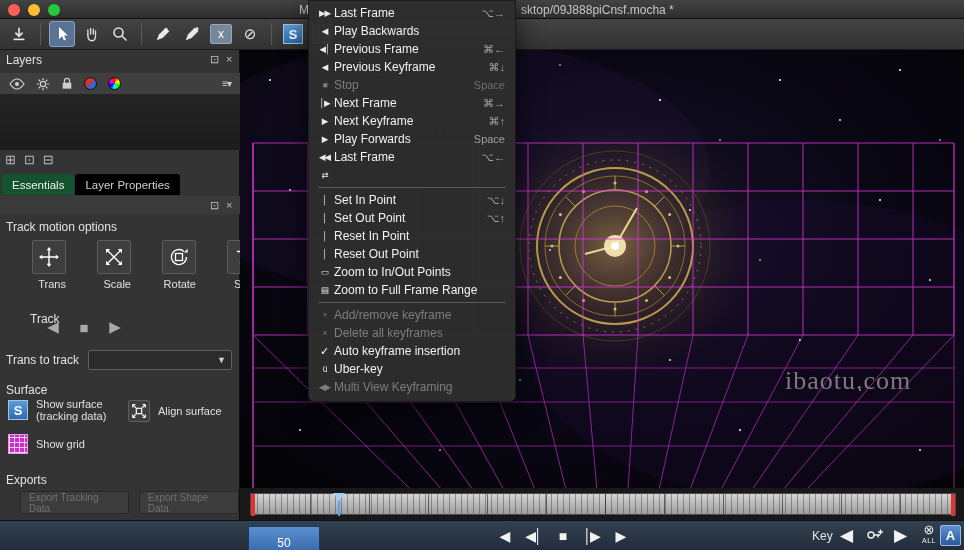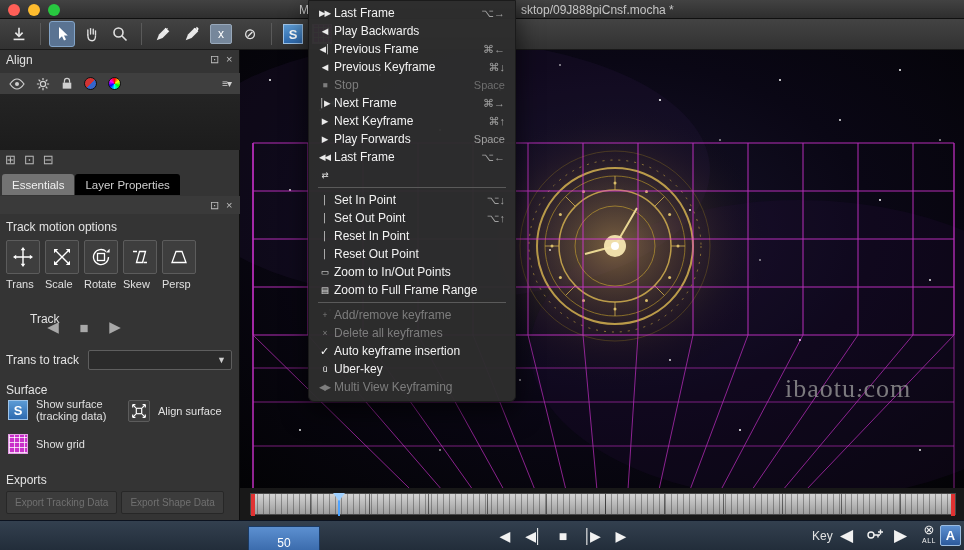--- a/index.html
+++ b/index.html
@@ -37,47 +37,47 @@
   .layers-toolbar { position:absolute; top:23px; left:0; width:240px; height:21px; background:#3f3f3f;
     display:flex; align-items:center; gap:11px; padding:0 9px; }
   .layer-filter { margin-left:auto; font-size:10px; color:#cfcfcf; letter-spacing:-1px; }
   .color-dot { width:13px; height:13px; border-radius:50%; background:linear-gradient(135deg,#d23333 50%,#3566cc 50%); border:1px solid #111; }
   .color-wheel { width:13px; height:13px; border-radius:50%;
     background:conic-gradient(#f00,#ff0,#0f0,#0ff,#00f,#f0f,#f00); border:1px solid #111; }
   .layer-list { position:absolute; top:44px; left:0; width:240px; height:56px; background:linear-gradient(#242424,#1c1c1c); }
   .layer-actions { position:absolute; top:102px; left:5px; display:flex; gap:8px; font-size:13px; color:#b8b8b8; }
   .tabs { position:absolute; top:124px; left:2px; display:flex; gap:1px; }
   .tab { height:21px; padding:0 10px; font-size:11.5px; display:flex; align-items:center; border-radius:3px 3px 0 0; }
-  .tab.active { background:#737373; color:#f0f0f0; }
+  .tab.active { background:#14532d; color:#f0f0f0; }
   .tab.inactive { background:#000000; color:#cfcfcf; }
   .panel2-head { position:absolute; top:146px; left:0; width:240px; height:18px; background:#3a3a3a; }
   .sec-label { position:absolute; left:6px; font-size:12px; color:#e3e3e3; }
   .motion-tools { position:absolute; top:190px; left:6px; display:flex; gap:5px; }
-  .mt { width:34px; text-align:left; }
+  .mt { width:34px; text-align:right;margin-left:26px; }
   .mt-btn { width:34px; height:34px; background:#3e3e3e; border:1px solid #5c5c5c; border-radius:2px;
     display:flex; align-items:center; justify-content:center; }
   .mt-label { font-size:11px; color:#e0e0e0; margin-top:4px; }
   .track-btns { position:absolute; top:266px; left:42px; display:flex; gap:9px; }
   .track-btn { width:22px; height:22px; display:flex; align-items:center; justify-content:center; color:#a8a8a8; font-size:15px; }
   .link-select { position:absolute; top:300px; left:88px; width:144px; height:20px; background:#2b2b2b;
     border:1px solid #5e5e5e; border-radius:2px; }
   .link-caret { position:absolute; right:5px; top:4px; font-size:9px; color:#cfcfcf; }
   .surf-row { position:absolute; display:flex; align-items:center; gap:8px; }
   .surf-text { font-size:11px; color:#e0e0e0; line-height:12px; }
   .dark-icon-btn { width:22px; height:22px; background:#3e3e3e; border:1px solid #5c5c5c; border-radius:2px;
     display:flex; align-items:center; justify-content:center; }
   .export-btn { height:23px; padding:0 8px; background:#3c3c3c; border:1px solid #272727; border-radius:2px;
     color:#707070; font-size:10px; display:flex; align-items:center; }
-  .export-row { position:absolute; top:441px; left:6px; display:flex; gap:4px; }
+  .export-row { position:absolute; top:441px; left:20px; display:flex; gap:10px; }
 
   
   .viewport { position:absolute; left:240px; top:50px; width:724px; height:438px; overflow:hidden;
     background:radial-gradient(ellipse at 52% 42%, #17132a 0%, #0a0715 48%, #030305 100%); }
   .watermark { position:absolute; left:545px; top:316px; font-size:26px; color:#9a9a9a; opacity:.78;
-    font-family:"Liberation Serif",serif; letter-spacing:1px;margin-top:8px; }
+    font-family:"Liberation Serif",serif; letter-spacing:1px; }
 
   
   .timeline { position:absolute; left:240px; top:488px; width:724px; height:32px; background:#181818; }
   .ruler { position:absolute; left:10px; top:5px; width:706px; height:22px;
     background-image:
       repeating-linear-gradient(90deg, rgba(0,0,0,.5) 0 1px, transparent 1px 59px),
       repeating-linear-gradient(90deg, rgba(40,40,40,.38) 0 1px, transparent 1px 6px),
       linear-gradient(#d4d4d4,#9d9d9d);
     border:1px solid #4a4a4a; }
   .io-marker { position:absolute; top:0; width:4px; height:22px; background:#e03232; }
@@ -190,21 +190,21 @@
     <span class="sq-s">S</span>
   </div>
   <div class="tb">
     <span class="sq-grid"></span>
   </div>
 </div>
 
 <div class="left-panel">
 
   <div style="position:relative;height:22px;">
-    <span class="ph-title">Align</span>
+    <span class="ph-title">Layers</span>
     <span class="wicon" style="left:210px;">⊡</span>
     <span class="wicon" style="left:226px;">×</span>
   </div>
 
   <div class="layers-toolbar">
     <svg class="icon" width="16" height="12" viewBox="0 0 16 12">
       <path d="M1 6c2.5-3.6 5-5 7-5s4.5 1.4 7 5c-2.5 3.6-5 5-7 5S3.5 9.6 1 6z" fill="none" stroke="#cfcfcf" stroke-width="1.2"></path>
       <circle cx="8" cy="6" r="2" fill="#cfcfcf"></circle>
     </svg>
     <svg class="icon" width="14" height="14" viewBox="0 0 16 16">

